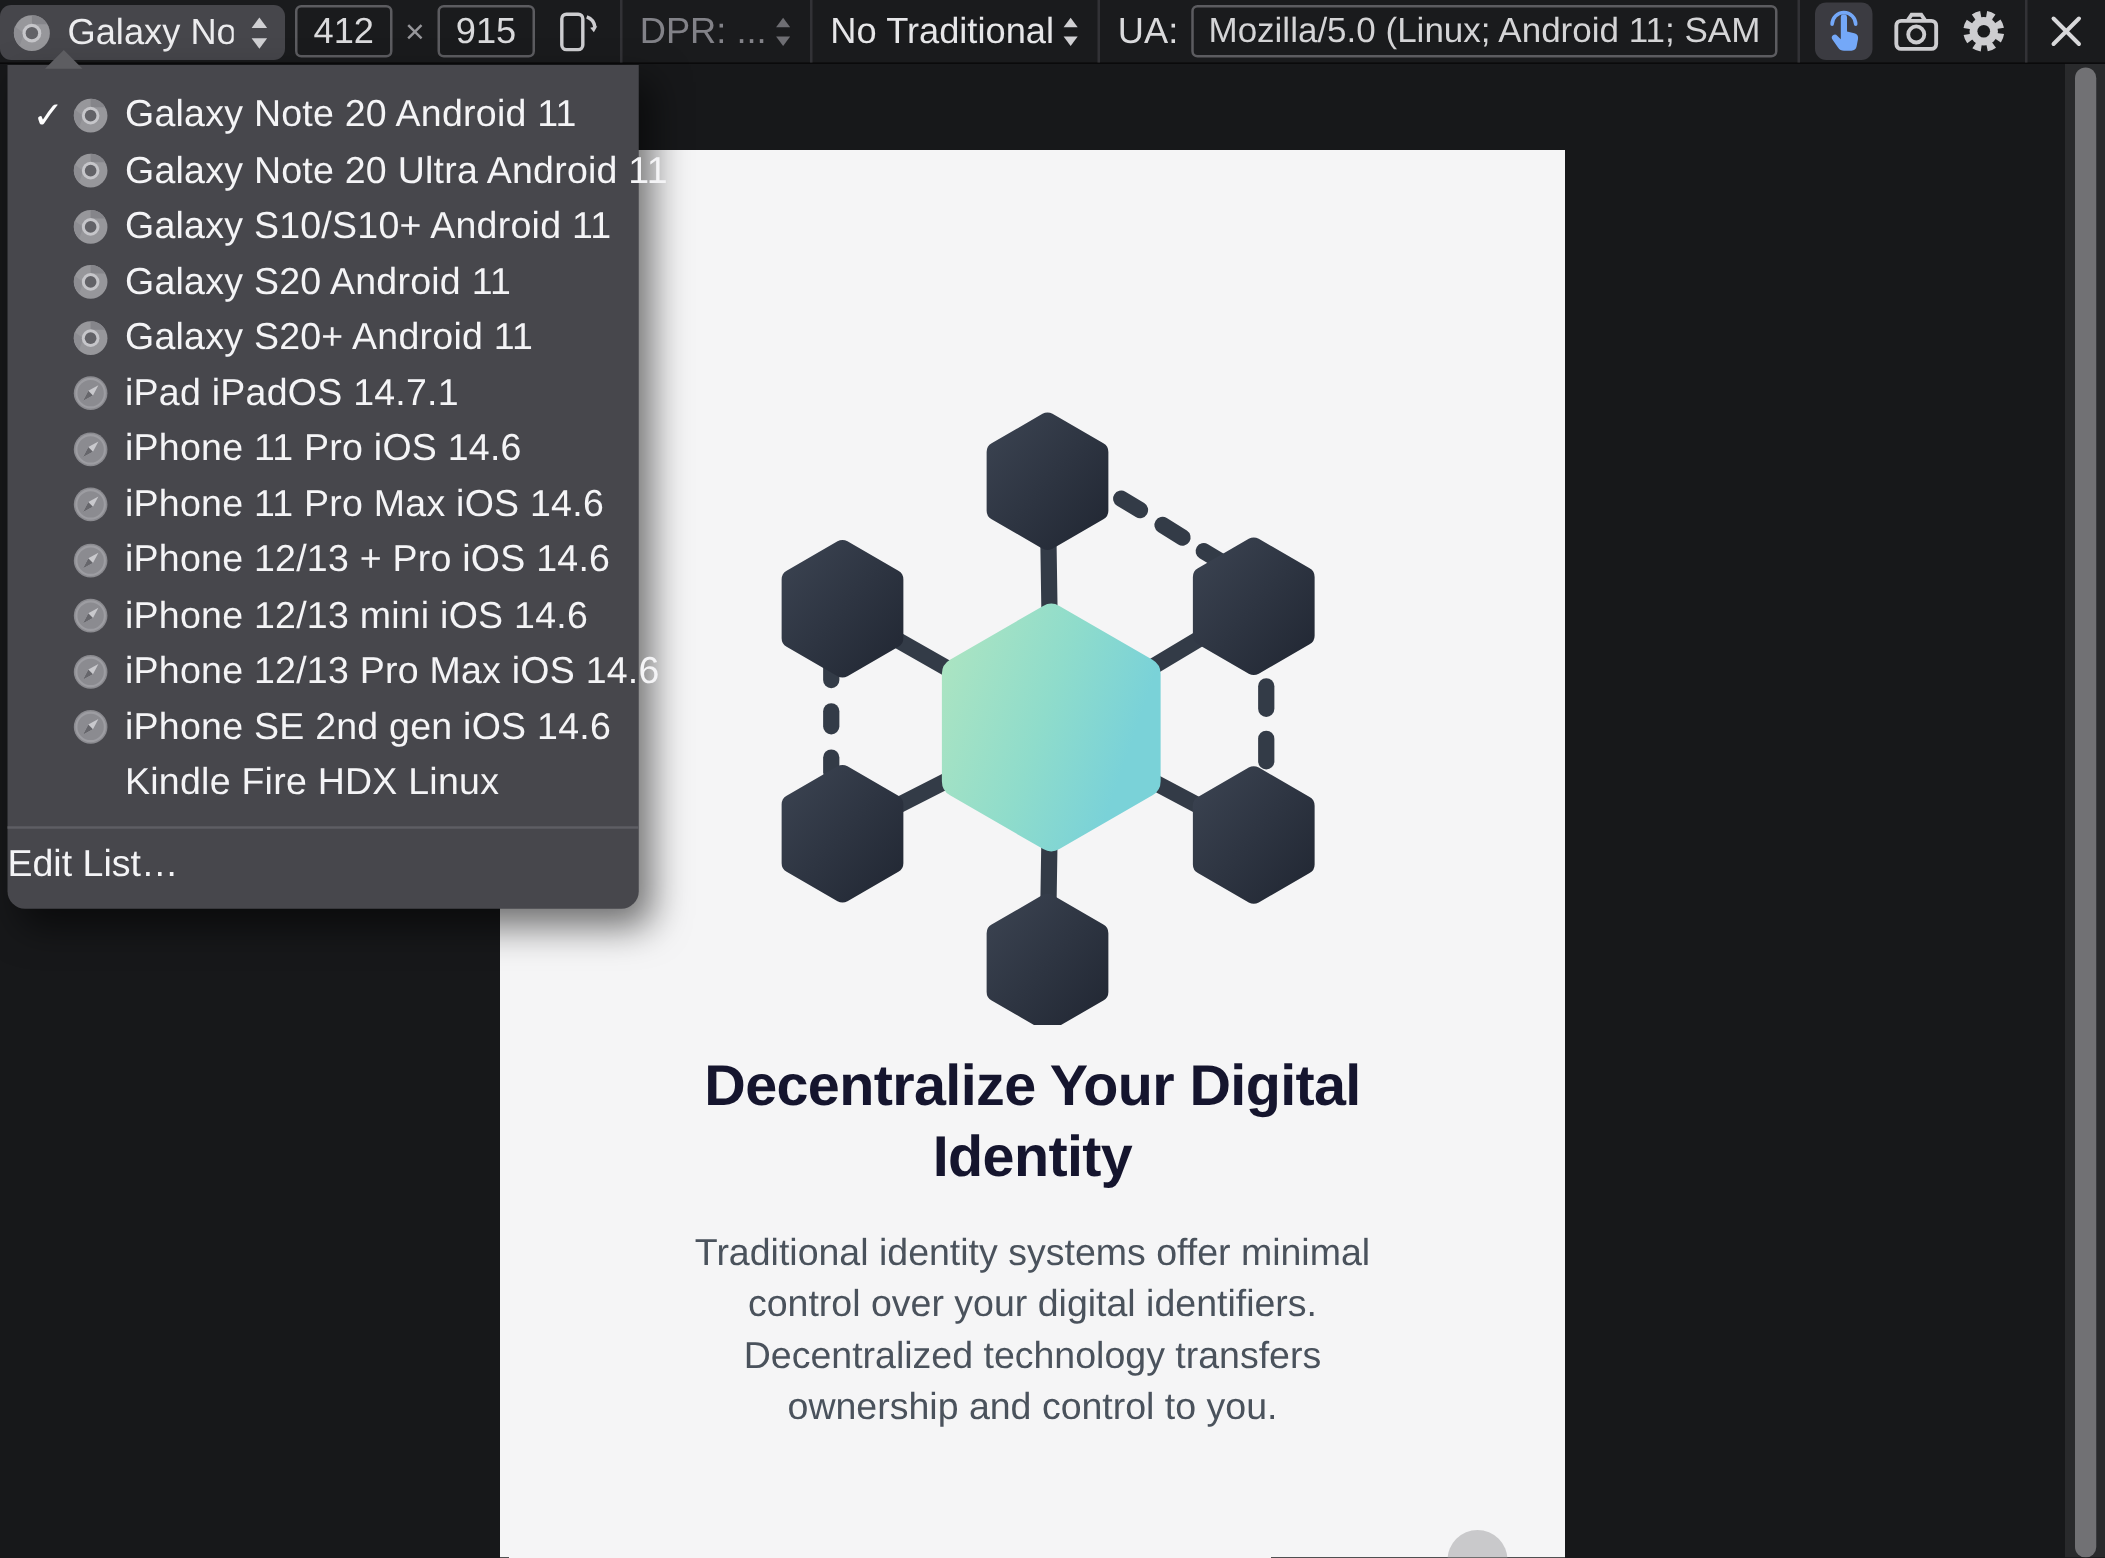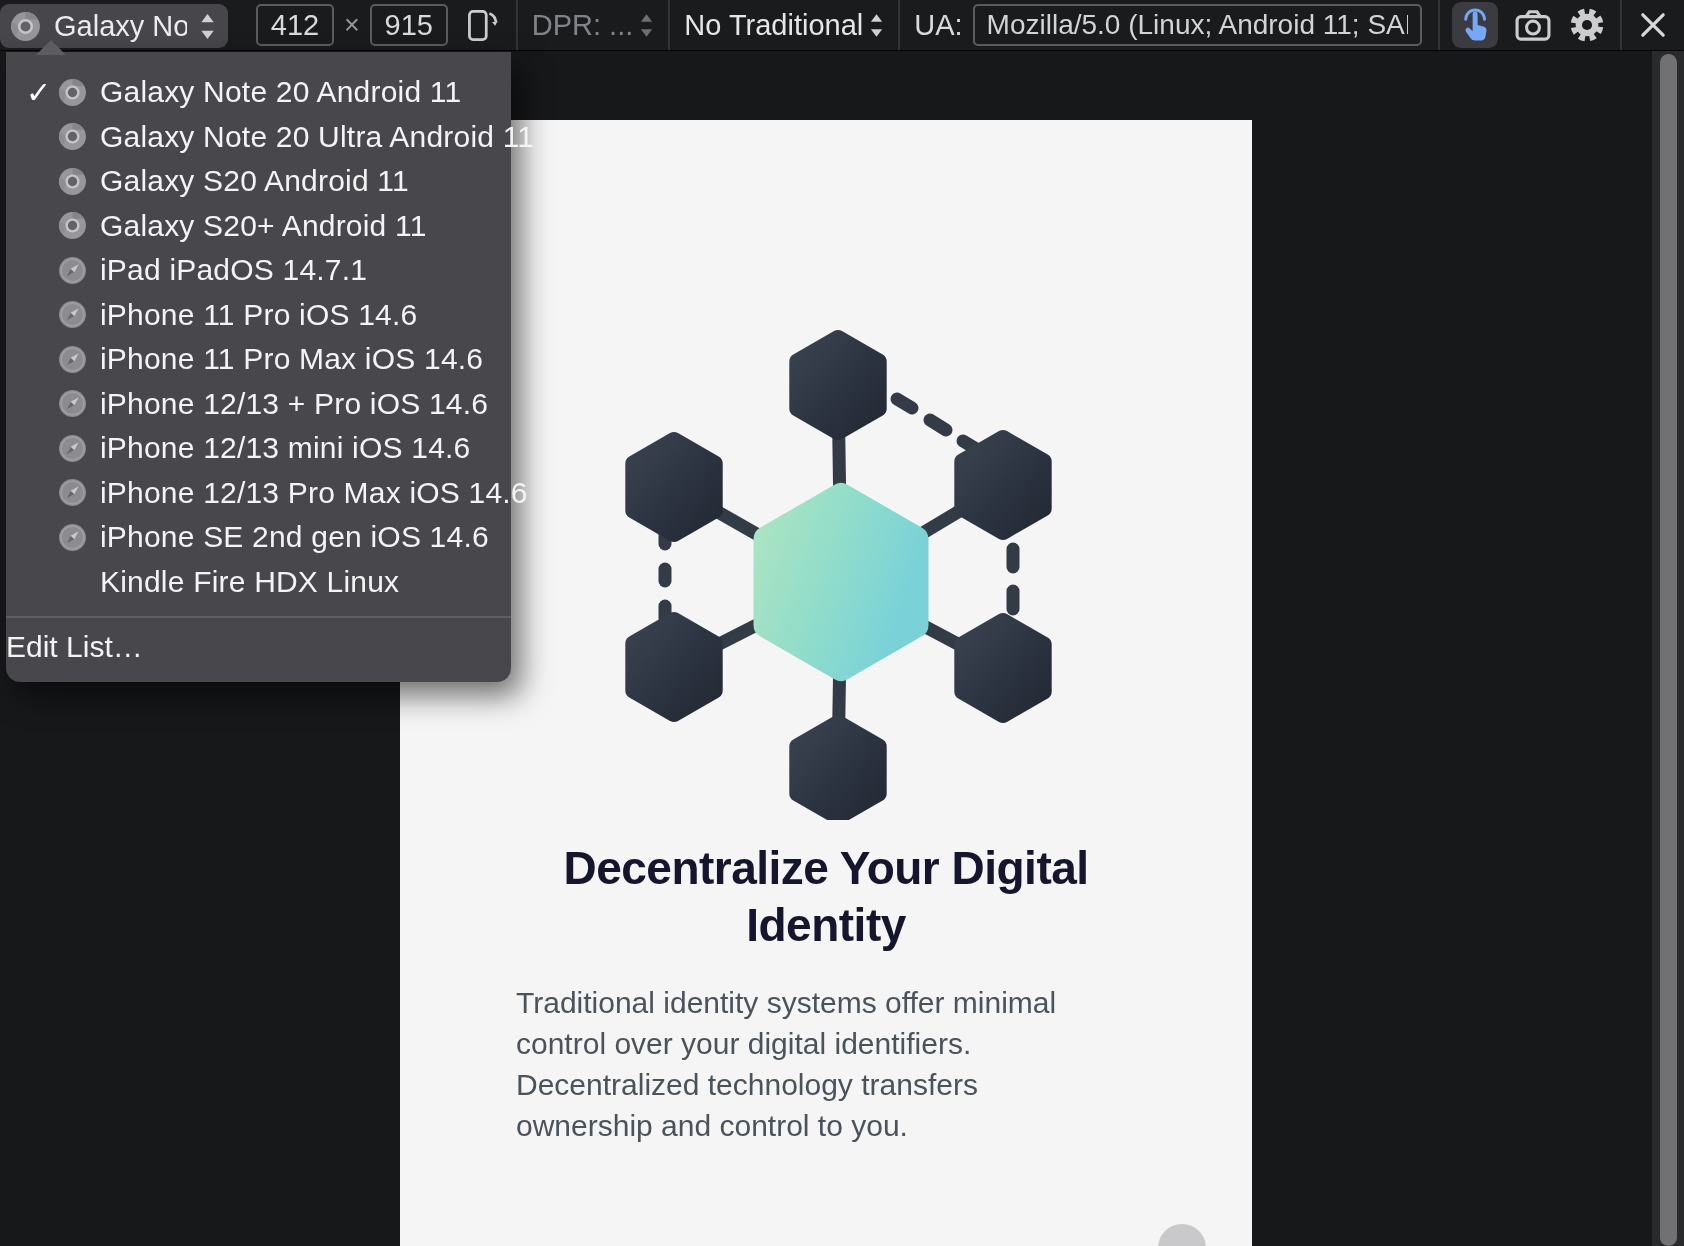--- a/index.html
+++ b/index.html
@@ -66,21 +66,21 @@
   }
   .illu{position:absolute;left:0;top:0;width:852px;height:700px;}
   .heading{
     position:absolute;top:720px;left:50%;transform:translateX(-50%);
     width:620px;text-align:center;
     font-size:46px;line-height:57px;font-weight:700;letter-spacing:-.5px;
     color:var(--heading-text,#15152e);
   }
   .body-text{
     position:absolute;top:862px;left:50%;transform:translateX(-50%);
-    width:620px;
+    width:620px;text-align:center;
     font-size:30px;line-height:41px;color:var(--body-text,#4a525c);
   }
   .peek-circle{
     position:absolute;left:758px;bottom:-26px;width:48px;height:48px;
     border-radius:50%;background:#c9c9cb;
   }
   
   .scroll-track{position:absolute;right:0;top:50px;bottom:0;width:32px;background:#292a2c;z-index:4;}
   .scroll-thumb{position:absolute;right:7px;top:4px;bottom:0;width:17px;background:#717174;border-radius:9px;}
 </style>
@@ -101,21 +101,21 @@
     </span>
     <span class="lbl">Galaxy Note...</span>
     <span style="display:flex">
       <svg width="17" height="29" viewBox="0 0 16 28">
           <path d="M8 2 L14 10 H2 Z" fill="#d0d0d3"></path>
           <path d="M8 26 L14 18 H2 Z" fill="#d0d0d3"></path>
         </svg>
     </span>
   </div>
 
-  <input class="dim-input" style="margin-left: 28px;" value="412">
+  <input class="dim-input" style="margin-left: 8px;" value="412">
   <span class="times">×</span>
   <input class="dim-input" value="915" style="">
 
   <span class="icon-btn" style="margin-left:10px">
     <svg width="42" height="42" viewBox="0 0 40 40">
       <rect x="9" y="7" width="16" height="27" rx="3.5" fill="none" stroke="#cdcdd0" stroke-width="2.6"></rect>
       <path d="M28 9 a9.5 9.5 0 0 1 6.2 7.8" fill="none" stroke="#cdcdd0" stroke-width="2.6"></path>
       <path d="M30.6 17.4 l5.4 -1.2 l-2.6 4.6 z" fill="#cdcdd0"></path>
     </svg>
   </span>
@@ -265,20 +265,33 @@
         <span class="mi-check"></span>
         <span class="mi-ic">
           <svg viewBox="0 0 28 28">
             <circle cx="14" cy="14" r="13" fill="#97979b"></circle>
             <path d="M14 1 a13 13 0 0 1 11.3 6.6 L14 7.6 Z" fill="#85858a"></path>
             <path d="M1.7 9.3 L8.3 14.2 L5.2 23 A13 13 0 0 1 1.7 9.3 Z" fill="#8d8d92"></path>
             <circle cx="14" cy="14" r="6.8" fill="#c6c6ca"></circle>
             <circle cx="14" cy="14" r="4.5" fill="#626267"></circle>
           </svg>
         </span>
+        <span class="mi-label">Galaxy S10/S10+ Android 11</span>
+      </div>
+      <div class="mi-row">
+        <span class="mi-check"></span>
+        <span class="mi-ic">
+          <svg viewBox="0 0 28 28">
+            <circle cx="14" cy="14" r="13" fill="#97979b"></circle>
+            <path d="M14 1 a13 13 0 0 1 11.3 6.6 L14 7.6 Z" fill="#85858a"></path>
+            <path d="M1.7 9.3 L8.3 14.2 L5.2 23 A13 13 0 0 1 1.7 9.3 Z" fill="#8d8d92"></path>
+            <circle cx="14" cy="14" r="6.8" fill="#c6c6ca"></circle>
+            <circle cx="14" cy="14" r="4.5" fill="#626267"></circle>
+          </svg>
+        </span>
         <span class="mi-label">Galaxy S20 Android 11</span>
       </div>
       <div class="mi-row">
         <span class="mi-check"></span>
         <span class="mi-ic">
           <svg viewBox="0 0 28 28">
             <circle cx="14" cy="14" r="13" fill="#97979b"></circle>
             <path d="M14 1 a13 13 0 0 1 11.3 6.6 L14 7.6 Z" fill="#85858a"></path>
             <path d="M1.7 9.3 L8.3 14.2 L5.2 23 A13 13 0 0 1 1.7 9.3 Z" fill="#8d8d92"></path>
             <circle cx="14" cy="14" r="6.8" fill="#c6c6ca"></circle>

